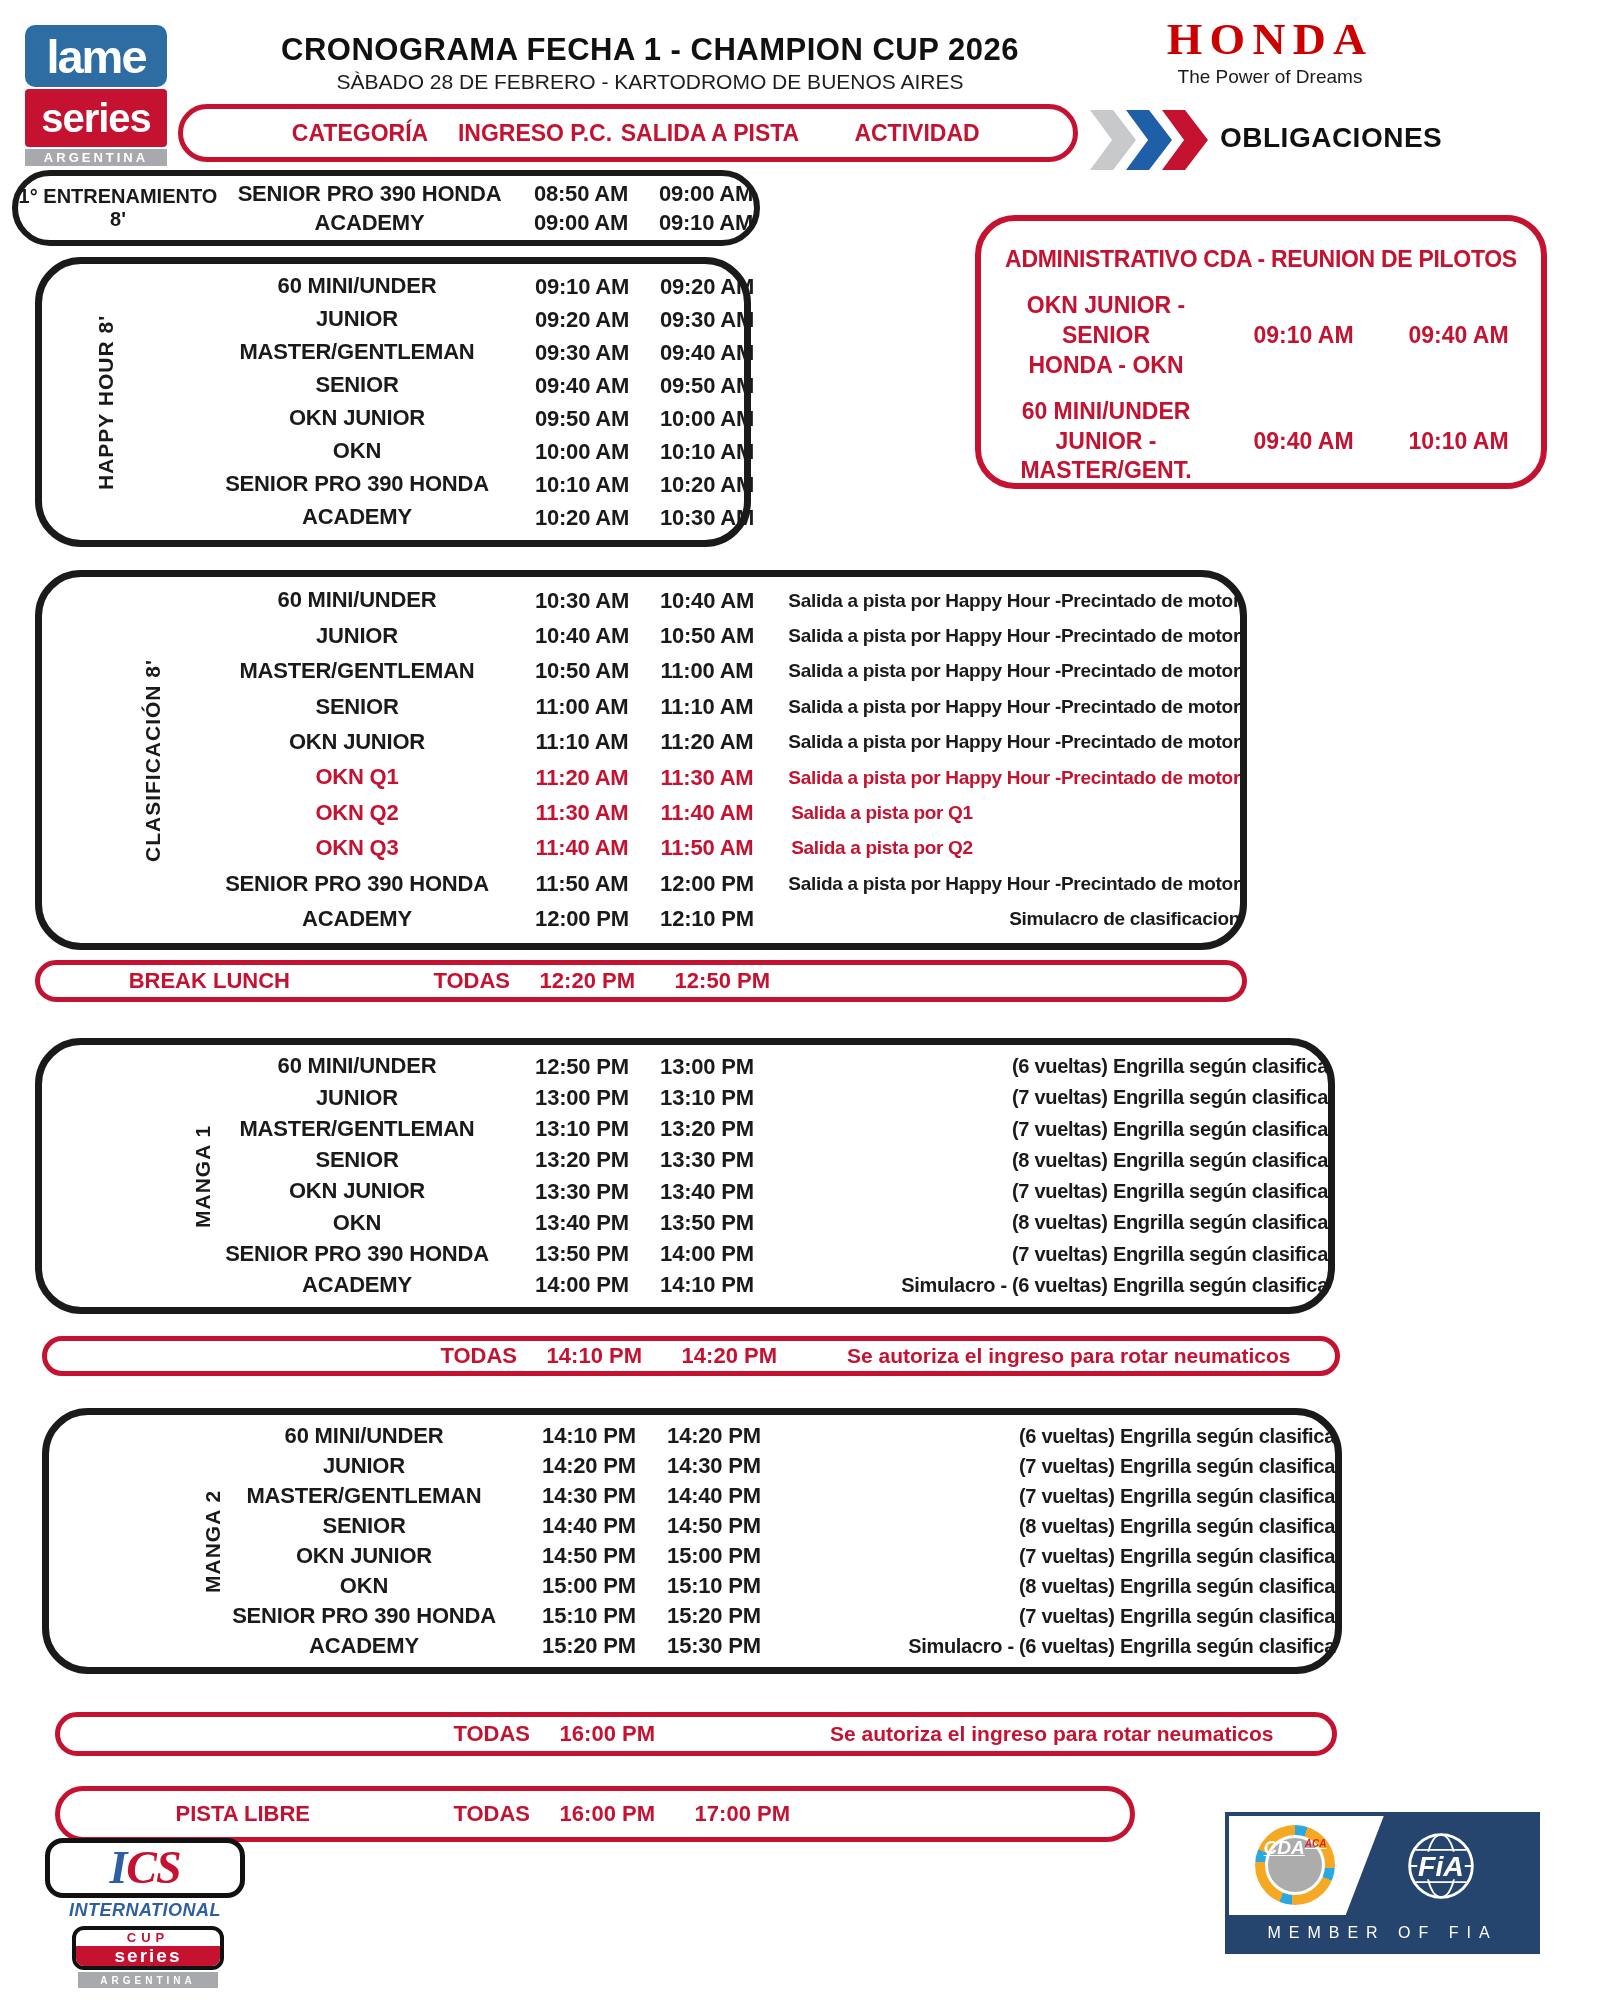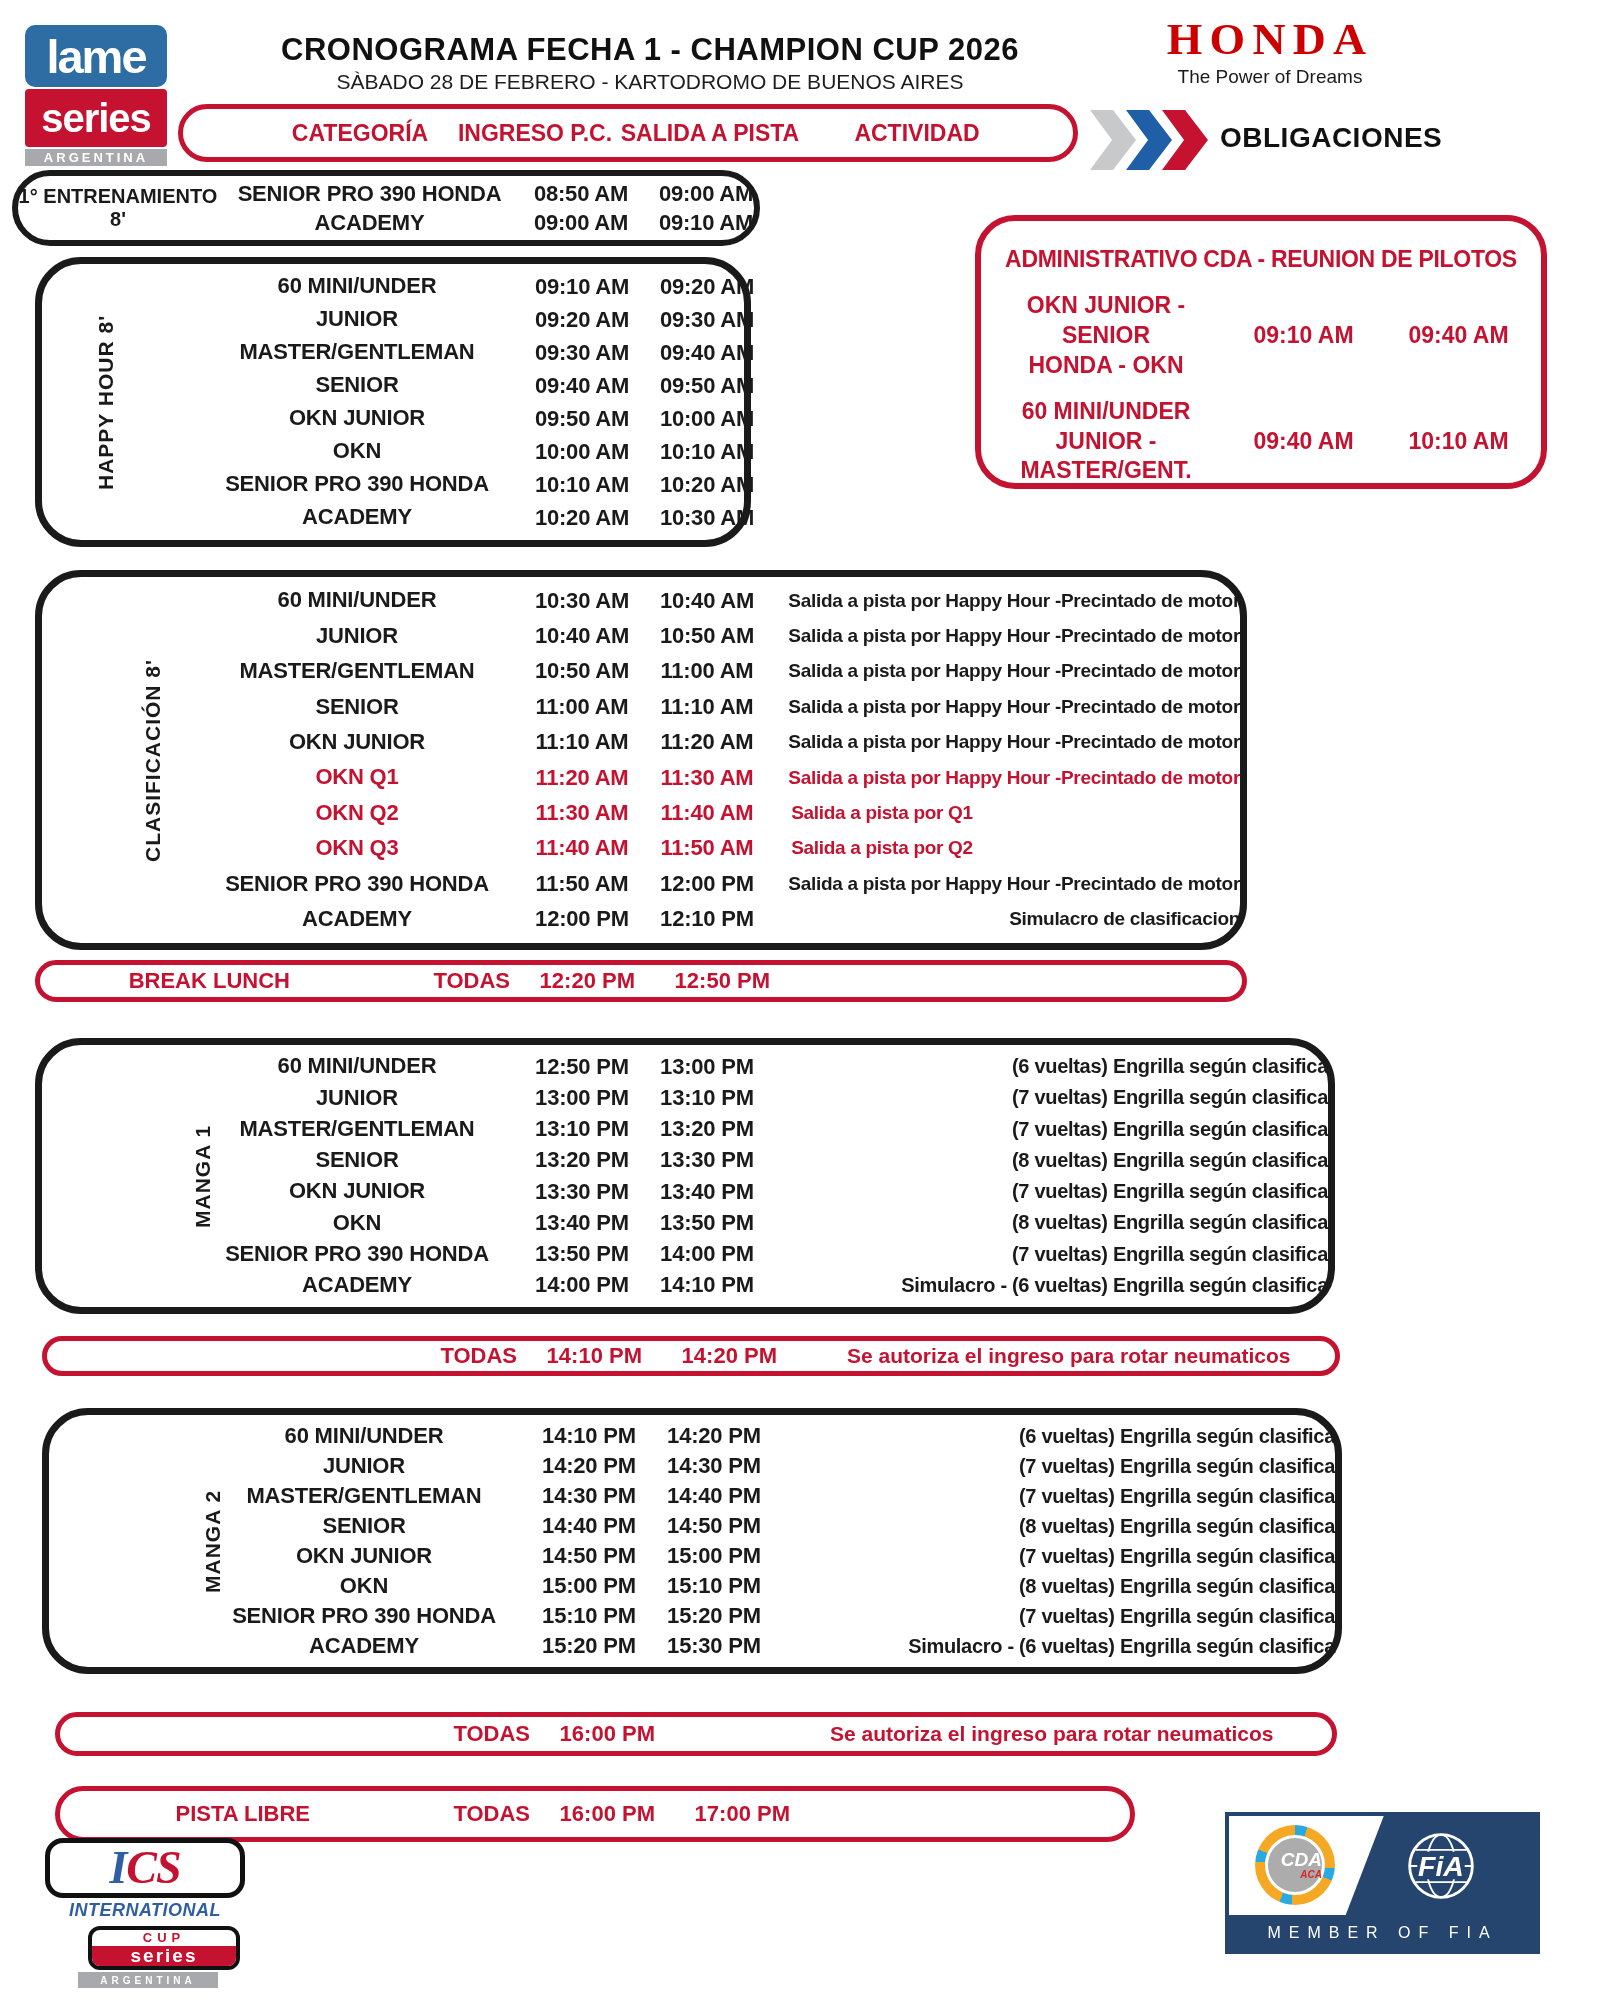--- a/index.html
+++ b/index.html
@@ -88,35 +88,35 @@
   .bar-todas2{left:55px;top:1712px;width:1282px;height:44px;}
   .bar-pista{left:55px;top:1786px;width:1080px;height:56px;border-radius:30px;}
 
   
   .ics{position:absolute;left:45px;top:1838px;width:200px;height:60px;border:5px solid #111;border-radius:18px;background:#fff;
     display:flex;align-items:center;justify-content:center;box-sizing:border-box;}
   .ics-text{font-family:"Liberation Serif",serif;font-style:italic;font-weight:bold;font-size:46px;letter-spacing:-1px;line-height:1;}
   .ics-i{color:#2E5FA3;} .ics-cs{color:var(--red);}
   .ics-sub{position:absolute;left:30px;top:1900px;width:230px;text-align:center;color:#2E5FA3;font-weight:800;font-style:italic;font-size:18px;letter-spacing:.5px;}
 
-  .cup{position:absolute;left:88px;top:1926px;width:152px;height:44px;border:4px solid #111;border-radius:12px;overflow:hidden;background:#fff;box-sizing:border-box;}
+  .cup{position:absolute;left:72px;top:1926px;width:152px;height:44px;border:4px solid #111;border-radius:12px;overflow:hidden;background:#fff;box-sizing:border-box;}
   .cup-top{height:44%;display:flex;align-items:center;justify-content:center;color:var(--red);font-weight:800;font-size:13px;letter-spacing:5px;}
   .cup-bot{height:56%;background:var(--red);color:#fff;display:flex;align-items:center;justify-content:center;font-weight:800;font-size:19px;letter-spacing:2px;}
   .cup-arg{position:absolute;left:78px;top:1972px;width:140px;height:16px;background:var(--gray);color:#fff;
     display:flex;align-items:center;justify-content:center;font-size:10px;font-weight:800;letter-spacing:4px;}
 
   .fiabox{position:absolute;left:1225px;top:1812px;width:315px;height:142px;border:4px solid var(--navy);background:#fff;box-sizing:border-box;}
   .fia-top{position:relative;height:99px;overflow:hidden;}
   .fia-right{position:absolute;right:0;top:0;width:62%;height:100%;background:var(--navy);clip-path:polygon(20% 0,100% 0,100% 100%,0 100%);
     display:flex;align-items:center;justify-content:center;}
   .cda{position:absolute;left:26px;top:9px;width:80px;height:80px;border-radius:50%;
     background:conic-gradient(#2AA9E0 0 18deg,#F5A823 18deg 95deg,#2AA9E0 95deg 113deg,#F5A823 113deg 185deg,#2AA9E0 185deg 203deg,#F5A823 203deg 275deg,#2AA9E0 275deg 293deg,#F5A823 293deg 360deg);
     display:flex;align-items:center;justify-content:center;}
   .cda-inner{width:60px;height:60px;border-radius:50%;background:#ACACAC;border:3px solid #fff;box-sizing:border-box;
-    display:flex;flex-direction:column;align-items:flex-end;justify-content:center;color:#fff;}
+    display:flex;align-items:flex-start;justify-content:center;color:#fff;text-decoration:underline;}
   .cda-name{font-weight:800;font-style:italic;font-size:19px;line-height:1;}
   .cda-aca{color:#D22;font-size:10px;font-weight:800;font-style:italic;line-height:1;margin-top:1px;}
   .fia-band{height:35px;background:var(--navy);color:#fff;display:flex;align-items:center;justify-content:center;
     font-size:16px;letter-spacing:8px;font-weight:400;}
 </style>
 </head>
 <body>
 
 <div class="page">
 

